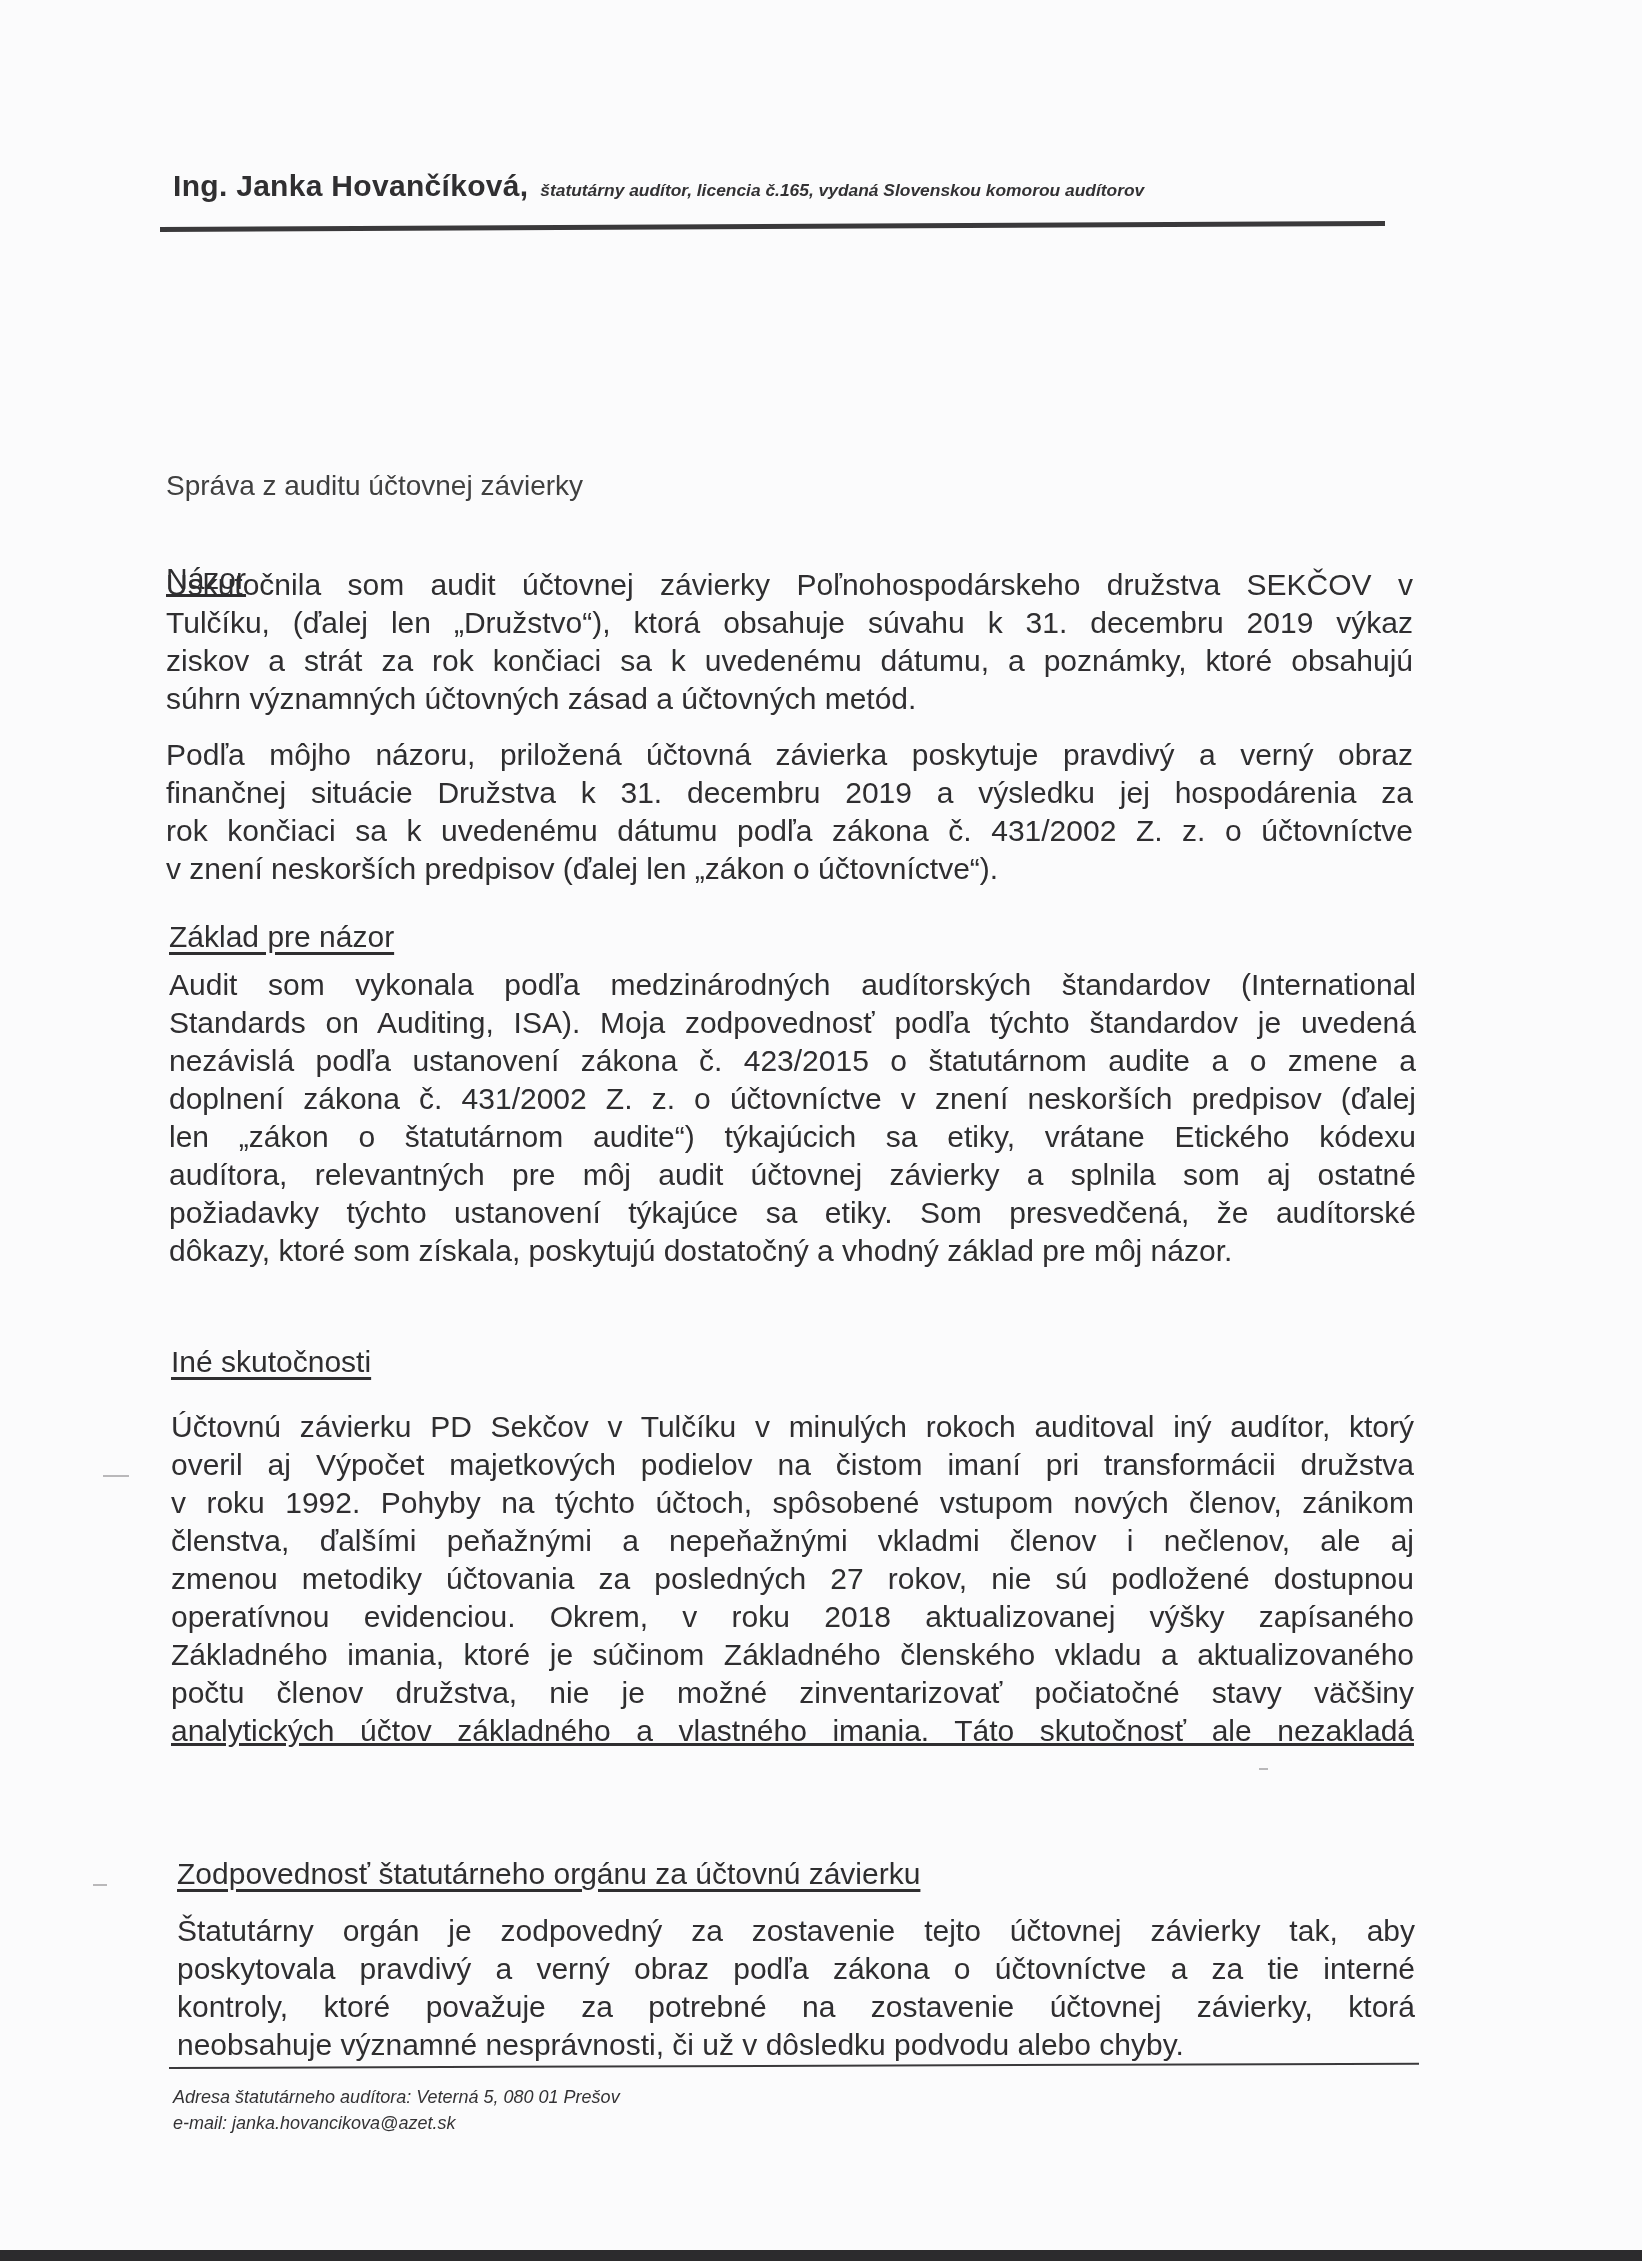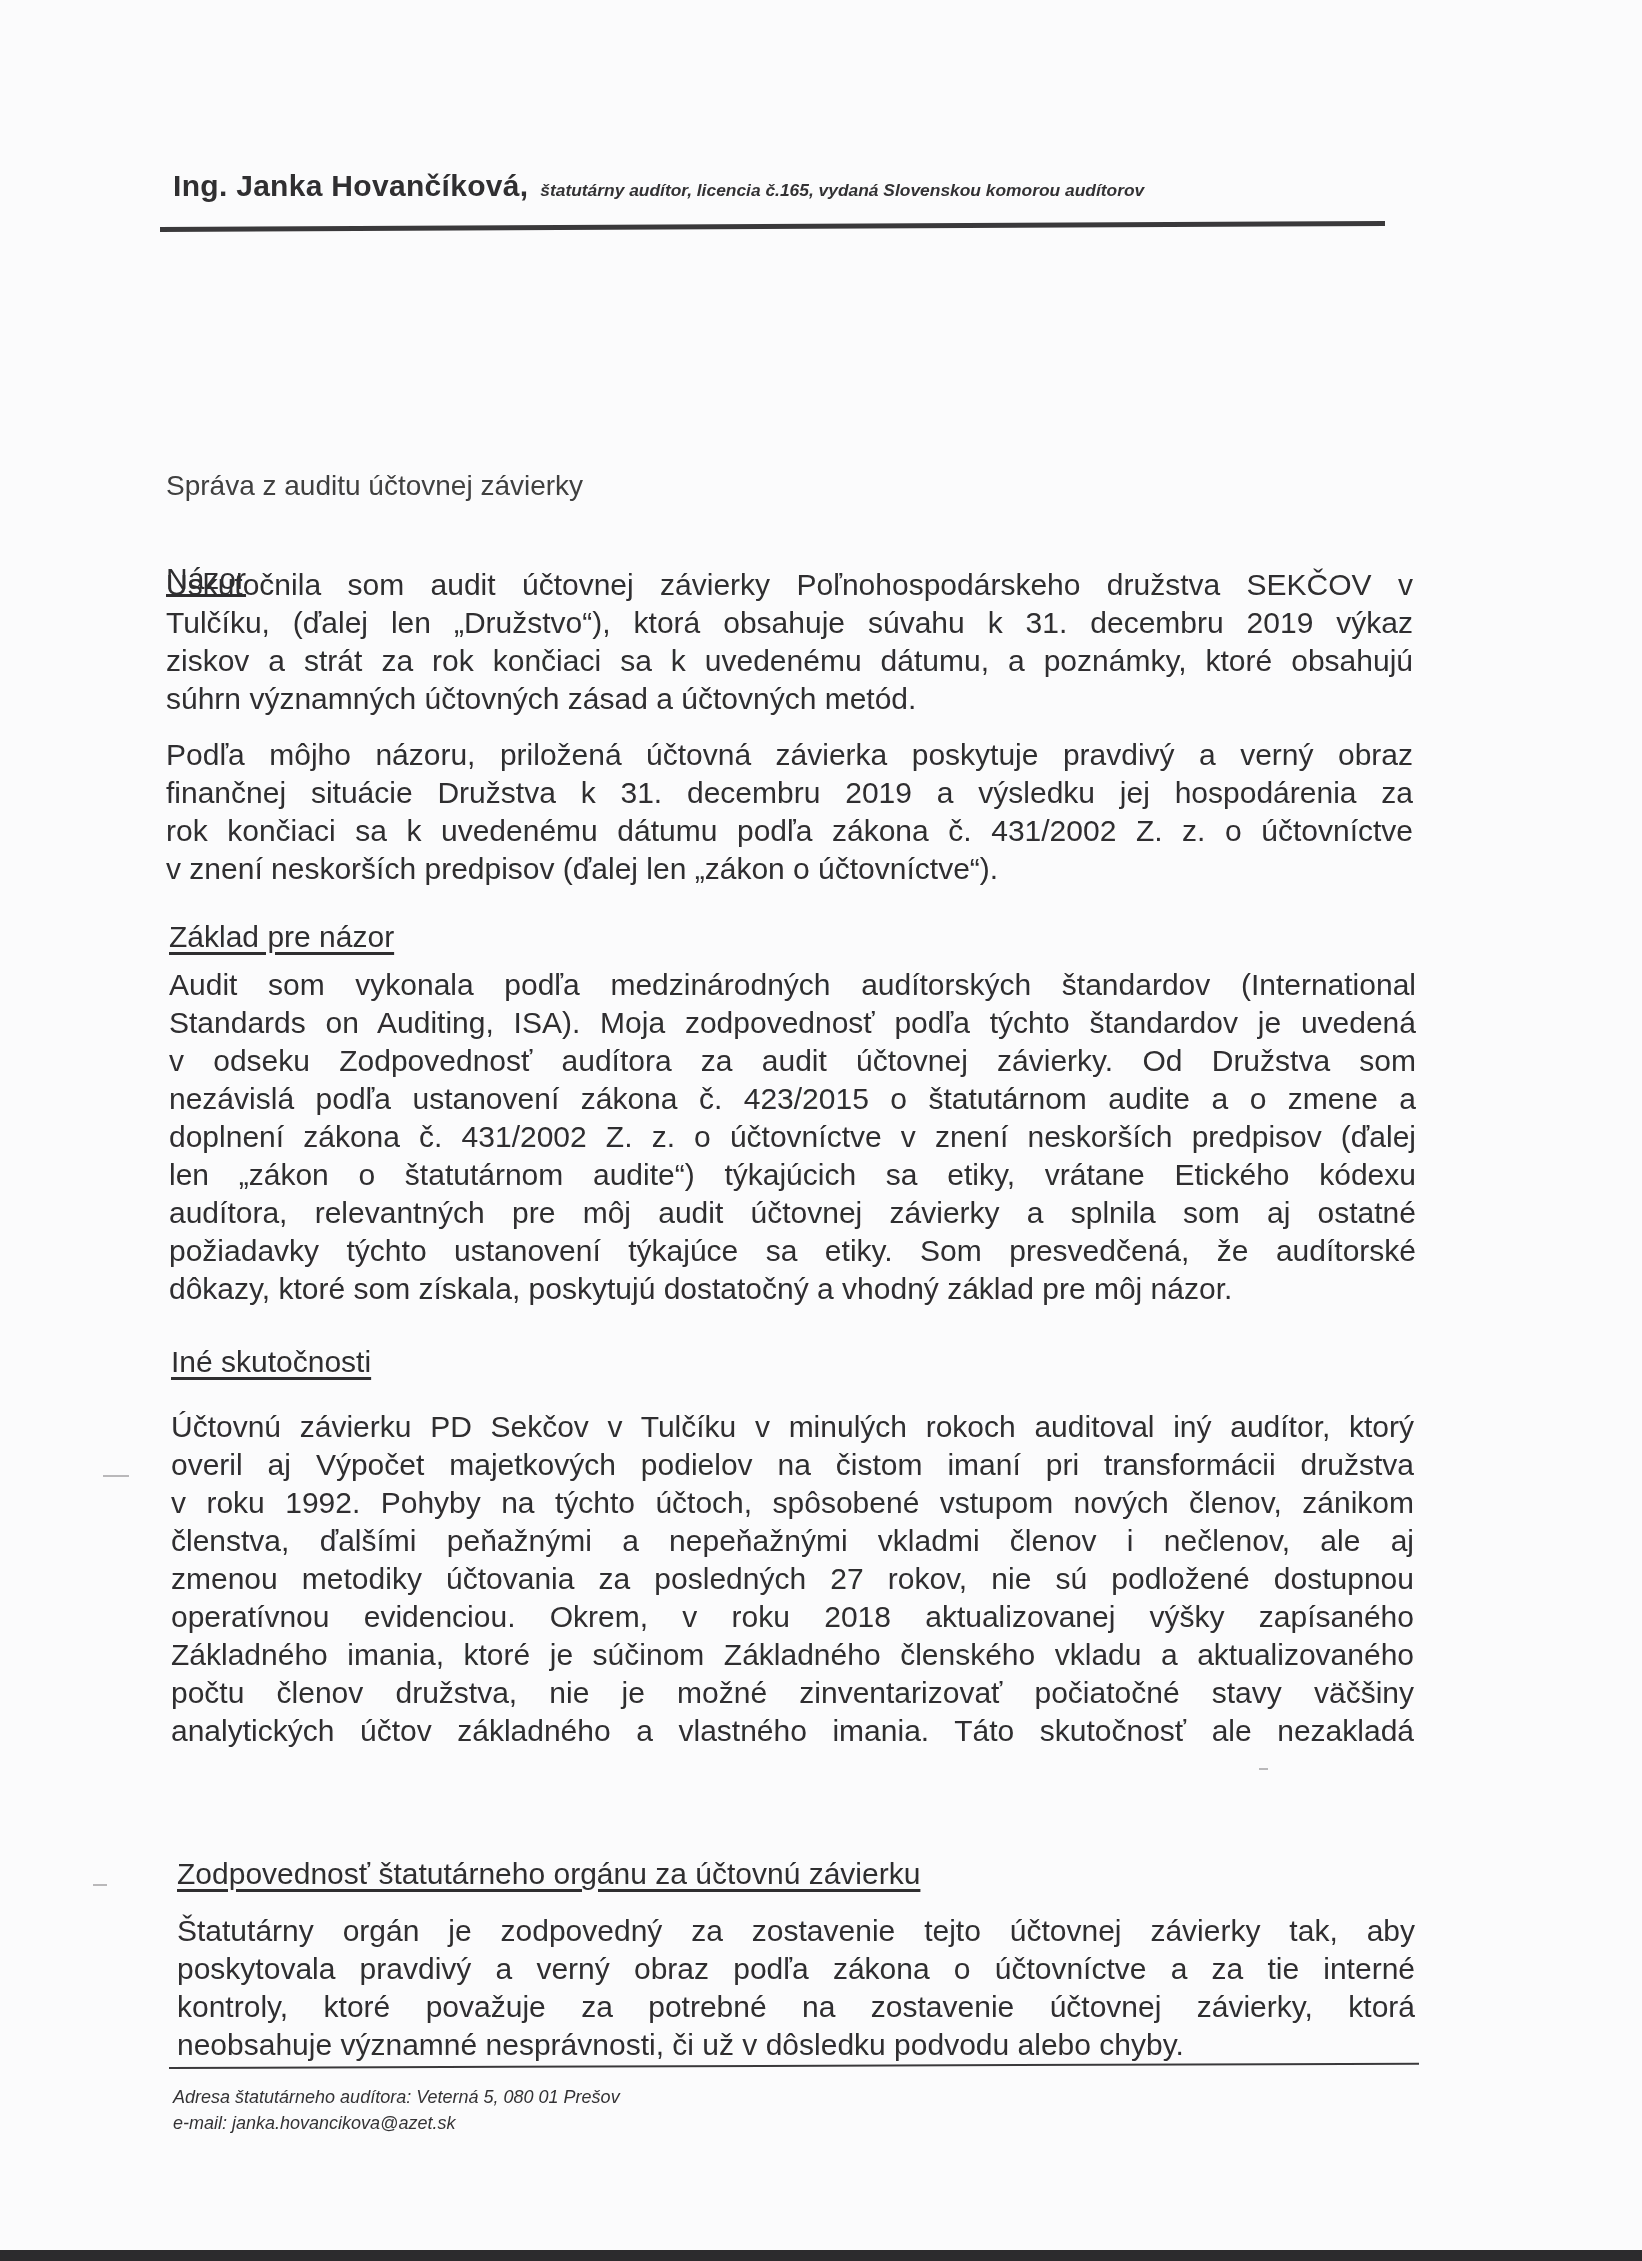--- a/index.html
+++ b/index.html
@@ -71,40 +71,39 @@
   <span class="line" style="white-space: normal;">Podľa môjho názoru, priložená účtovná závierka poskytuje pravdivý a verný obraz</span>
   <span class="line" style="white-space: normal;">finančnej situácie   Družstva k  31. decembru  2019 a výsledku jej hospodárenia  za</span>
   <span class="line" style="white-space: normal;">rok končiaci sa k uvedenému dátumu podľa zákona č. 431/2002 Z. z. o účtovníctve</span>
   <span class="line last">v znení neskorších predpisov (ďalej len „zákon o účtovníctve“).</span>
 </div>
 
 <div class="abs section-heading" style="left:169px; top:920px;">Základ pre názor</div>
 <div class="abs para" style="top:966px; left:169px;">
   <span class="line" style="white-space: normal;">Audit som vykonala podľa medzinárodných audítorských štandardov (International</span>
   <span class="line" style="white-space: normal;">Standards on Auditing, ISA). Moja zodpovednosť podľa týchto štandardov je uvedená</span>
-  <span class="line" style="white-space: normal;">v odseku Zodpovednosť audítora za audit účtovnej závierky. Od Družstva som</span>
   <span class="line" style="white-space: normal;">nezávislá podľa ustanovení zákona č. 423/2015 o štatutárnom audite a o zmene a</span>
   <span class="line" style="white-space: normal;">doplnení zákona č. 431/2002 Z. z. o účtovníctve v znení neskorších predpisov (ďalej</span>
   <span class="line" style="white-space: normal;">len „zákon o štatutárnom audite“) týkajúcich sa etiky, vrátane Etického kódexu</span>
   <span class="line" style="white-space: normal;">audítora, relevantných pre môj audit účtovnej závierky a splnila som aj ostatné</span>
   <span class="line" style="white-space: normal;">požiadavky týchto ustanovení týkajúce sa etiky. Som presvedčená, že audítorské</span>
   <span class="line last">dôkazy, ktoré som získala, poskytujú dostatočný a vhodný základ pre môj názor.</span>
 </div>
 
 <div class="abs section-heading" style="left:171px; top:1345px;">Iné skutočnosti</div>
 <div class="abs para" style="top:1408px; left:171px; width:1243px;">
   <span class="line" style="white-space: normal;">Účtovnú závierku PD Sekčov v Tulčíku v minulých rokoch auditoval iný audítor, ktorý</span>
   <span class="line" style="white-space: normal;">overil aj Výpočet majetkových podielov na čistom imaní pri transformácii družstva</span>
   <span class="line" style="white-space: normal;">v roku 1992. Pohyby na týchto účtoch, spôsobené vstupom nových členov, zánikom</span>
   <span class="line" style="white-space: normal;">členstva, ďalšími  peňažnými a nepeňažnými vkladmi členov i nečlenov, ale aj</span>
   <span class="line" style="white-space: normal;">zmenou metodiky účtovania za posledných 27 rokov, nie sú podložené dostupnou</span>
   <span class="line" style="white-space: normal;">operatívnou evidenciou. Okrem, v roku 2018 aktualizovanej výšky zapísaného</span>
   <span class="line" style="white-space: normal;">Základného imania, ktoré je súčinom Základného členského vkladu a aktualizovaného</span>
   <span class="line" style="white-space: normal;">počtu členov družstva, nie je možné zinventarizovať počiatočné stavy väčšiny</span>
-  <span class="line" style="white-space: normal;">analytických účtov základného  a vlastného imania. Táto skutočnosť ale nezakladá</span>
+  <span class="line" style="white-space: normal; text-decoration: underline;">analytických účtov základného  a vlastného imania. Táto skutočnosť ale nezakladá</span>
 </div>
 
 <div class="abs section-heading" style="left:177px; top:1857px;">Zodpovednosť štatutárneho orgánu za účtovnú závierku</div>
 <div class="abs para" style="top:1912px; left:177px; width:1238px;">
   <span class="line" style="white-space: normal;">Štatutárny orgán je zodpovedný za zostavenie tejto účtovnej závierky tak, aby</span>
   <span class="line" style="white-space: normal;">poskytovala pravdivý a verný obraz podľa zákona o účtovníctve a za tie interné</span>
   <span class="line" style="white-space: normal;">kontroly, ktoré považuje za potrebné na zostavenie účtovnej závierky, ktorá</span>
   <span class="line last">neobsahuje významné nesprávnosti, či už v dôsledku podvodu alebo chyby.</span>
 </div>
 

